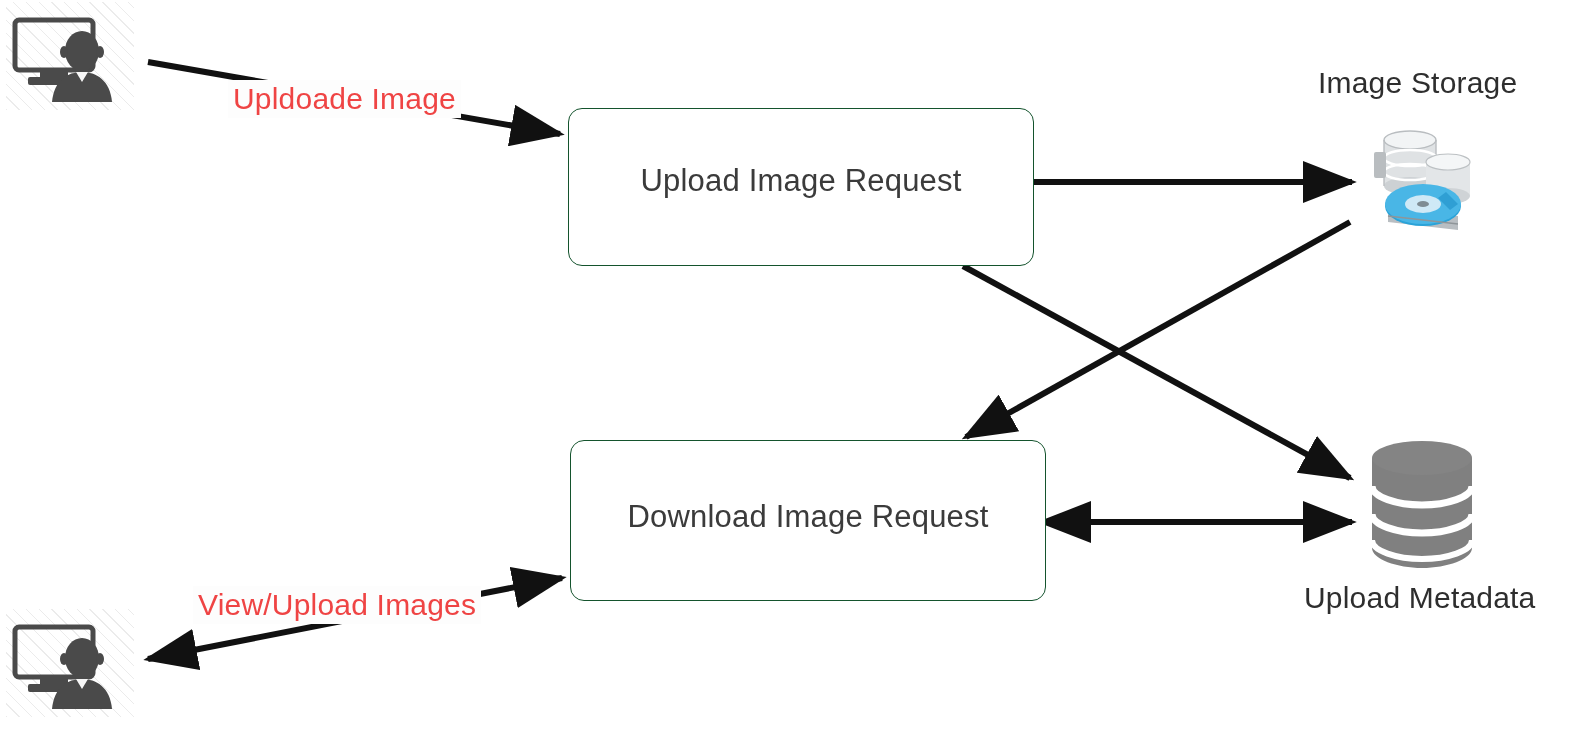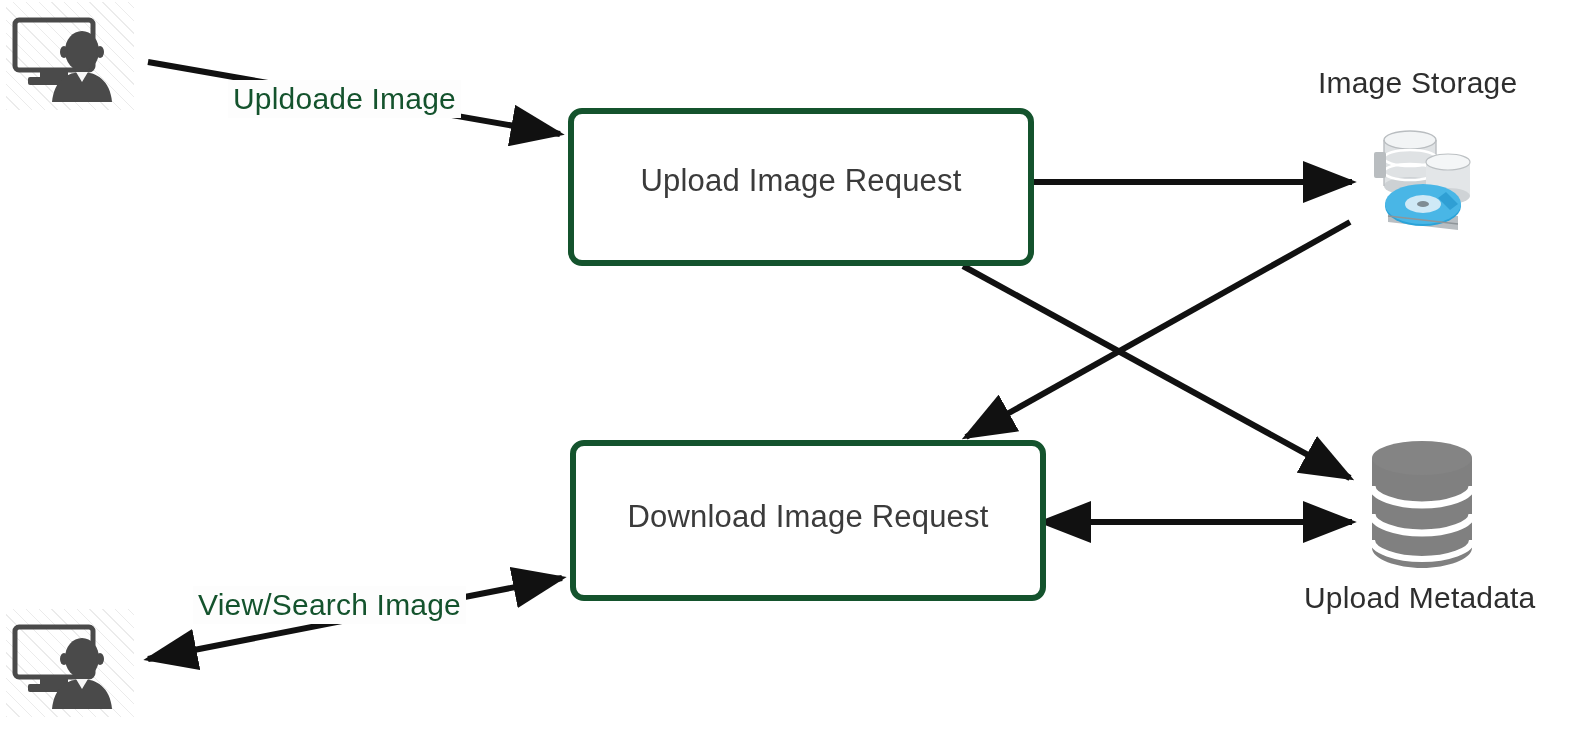--- a/index.html
+++ b/index.html
@@ -28,21 +28,21 @@
     top: 0;
     width: 1594px;
     height: 754px;
   }
 
   
   .process-box {
     position: absolute;
     box-sizing: border-box;
     background: #ffffff;
-    border: 6px solid #14532d;
+    border: 1px solid #14532d;
     border-radius: 14px;
     display: flex;
     align-items: center;
     justify-content: center;
   }
   .process-box-label {
     font-size: 31px;
     color: #3b3b3b;
     letter-spacing: 0.2px;
     white-space: nowrap;
@@ -50,21 +50,21 @@
     top: -6px;
   }
   #box-upload  { left: 568px; top: 108px; width: 466px; height: 158px; }
   #box-download{ left: 570px; top: 440px; width: 476px; height: 161px; }
   #box-download .process-box-label { top: -4px; }
 
   
   .edge-label {
     position: absolute;
     background: #fdfdfd;
-    color: #14532d;
+    color: #ef4444;
     font-size: 30px;
     white-space: nowrap;
     padding: 2px 5px;
     letter-spacing: 0.2px;
   }
   #label-upload       { left: 228px; top: 80px; }
   #label-view-search  { left: 193px; top: 586px; }
 
   
   .node-caption {
@@ -188,21 +188,21 @@
   <div class="process-box" id="box-upload">
     <span class="process-box-label">Upload Image Request</span>
   </div>
 
   <div class="process-box" id="box-download">
     <span class="process-box-label">Download Image Request</span>
   </div>
 
   <div class="edge-label" id="label-upload">Upldoade Image</div>
 
-  <div class="edge-label" id="label-view-search">View/Search Image</div>
+  <div class="edge-label" id="label-view-search">View/Upload Images</div>
 
   <div class="node-caption" id="caption-image-storage">Image Storage</div>
 
   <div id="icon-image-storage">
     <svg viewBox="0 0 122 122" xmlns="http://www.w3.org/2000/svg">
 
       <g>
         <rect x="22" y="22" width="52" height="46" fill="#dfe2e4"></rect>
         <ellipse cx="48" cy="22" rx="26" ry="9" fill="#f2f4f5" stroke="#b9bdc0" stroke-width="1.4"></ellipse>
         <ellipse cx="48" cy="68" rx="26" ry="9" fill="#cdd1d4"></ellipse>

